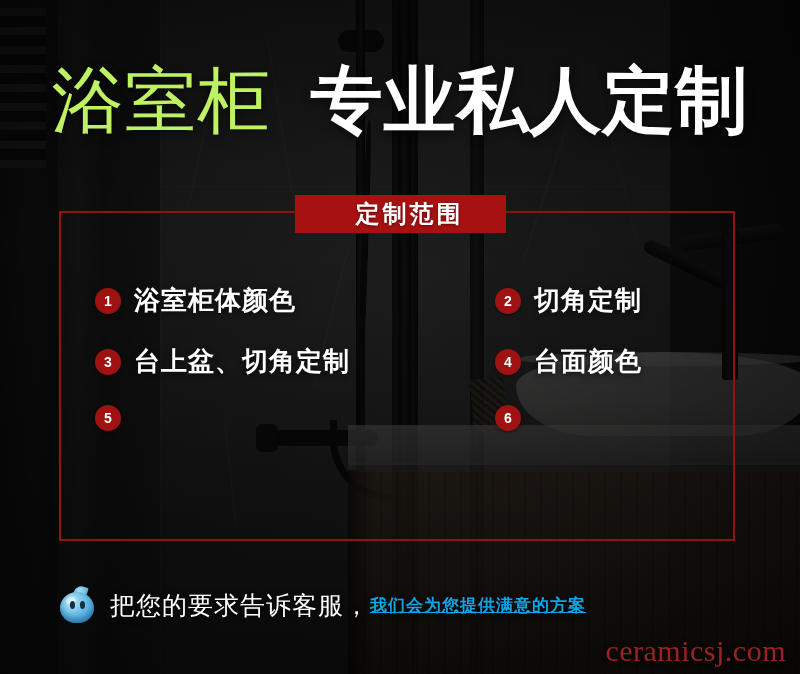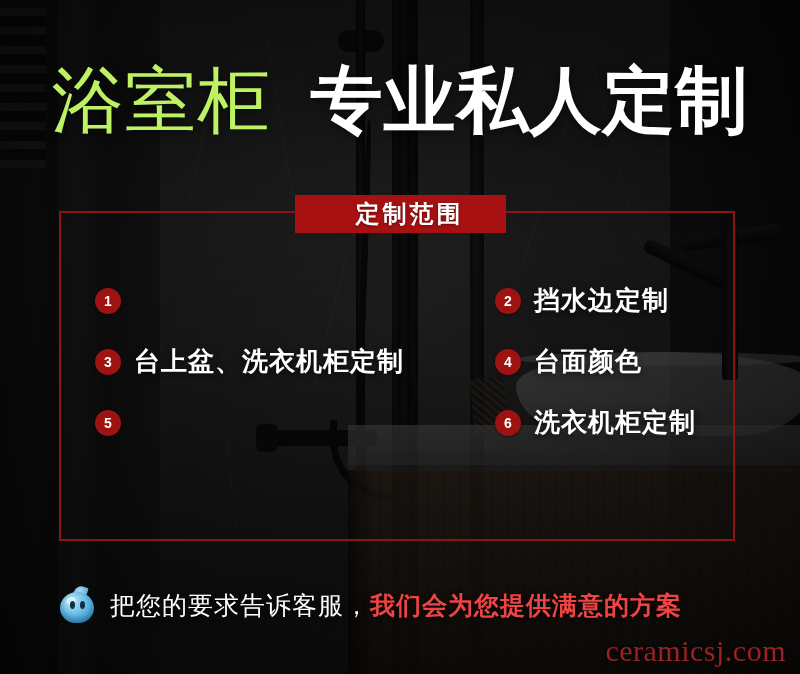--- a/index.html
+++ b/index.html
@@ -263,22 +263,22 @@
   .mascot-shine{
     position:absolute;left:8px;top:11px;width:10px;height:7px;
     background:rgba(255,255,255,.55);border-radius:50%;
     transform:rotate(-18deg);
   }
   .cta-white{
     color:#ffffff;font-size:25px;font-weight:400;letter-spacing:1px;
     text-shadow:0 2px 6px rgba(0,0,0,.7);white-space:nowrap;
   }
   .cta-red{
-    color:#ef4444;font-size:25px;font-weight:700;letter-spacing:1px;
-    text-shadow:0 2px 6px rgba(0,0,0,.7);white-space:nowrap;
+    color:#0ea5e9;font-size:17px;font-weight:700;letter-spacing:1px;
+    text-shadow:0 2px 6px rgba(0,0,0,.7);white-space:nowrap;text-decoration:underline;
   }
 
   .watermark{
     position:absolute;right:14px;bottom:6px;
     font-family:"Liberation Serif","DejaVu Serif",serif;
     font-size:30px;color:#9b2222;letter-spacing:.5px;
     text-shadow:0 1px 4px rgba(0,0,0,.6);
   }
 </style>
 </head>
@@ -351,45 +351,45 @@
 
     <div class="banner">
       <span class="banner-text">定制范围</span>
     </div>
 
     <div class="list">
 
       <div class="list-row">
         <div class="cell c1">
           <span class="badge">1</span>
+          <span class="item-text">浴室柜体颜色</span>
         </div>
         <div class="cell c2">
           <span class="badge">2</span>
-          <span class="item-text">挡水边定制</span>
+          <span class="item-text">切角定制</span>
         </div>
       </div>
 
       <div class="list-row">
         <div class="cell c1">
           <span class="badge">3</span>
-          <span class="item-text">台上盆、洗衣机柜定制</span>
+          <span class="item-text">台上盆、切角定制</span>
         </div>
         <div class="cell c2">
           <span class="badge">4</span>
           <span class="item-text">台面颜色</span>
         </div>
       </div>
 
       <div class="list-row">
         <div class="cell c1">
           <span class="badge">5</span>
         </div>
         <div class="cell c2">
           <span class="badge">6</span>
-          <span class="item-text">洗衣机柜定制</span>
         </div>
       </div>
 
     </div>
 
     <div class="cta">
       <span class="mascot">
         <span class="mascot-tail"></span>
         <span class="mascot-body"></span>
         <span class="mascot-shine"></span>

